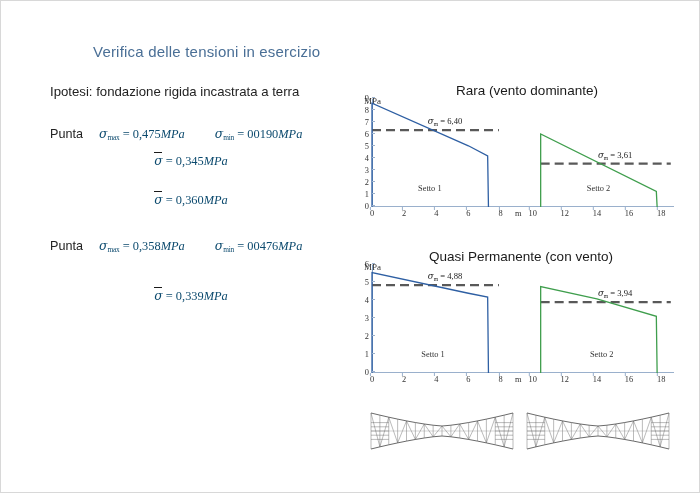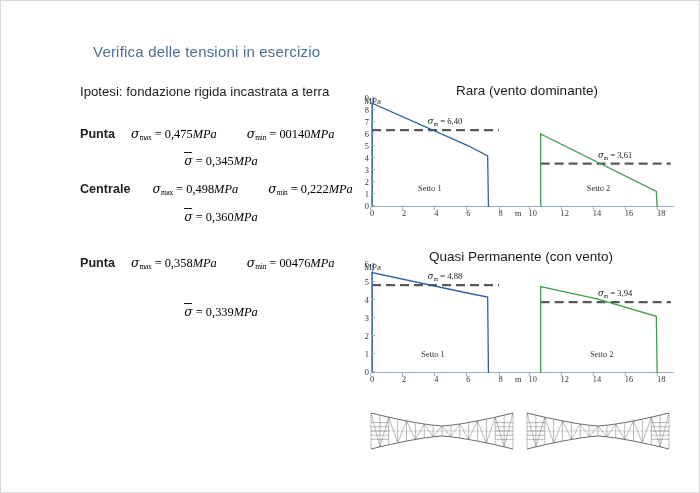--- a/index.html
+++ b/index.html
@@ -18,32 +18,32 @@
   }
   
   #slide-title{
     position:absolute;left:92px;top:42px;
     font-size:15px;color:#4a6f96;
     letter-spacing:.2px;white-space:nowrap;
   }
   
   #left-col{
     position:absolute;left:49px;top:83px;width:300px;
-    color:#222;font-size:13.2px;line-height:1.26;margin-left:30px;
+    color:#222;font-size:13.2px;line-height:1.26;
   }
   .para{margin:0 0 0 0;}
   .para.body{font-size:13.2px;}
   .gap-lg{height:18px;}
   .gap-md{height:11px;}
   .gap-sm{height:7px;}
 
   
   .eqrow{position:relative;display:block;white-space:nowrap;font-size:12px;}
-  .lbl{font-family:"Liberation Sans",sans-serif;font-size:12.6px;color:#222;font-weight:bold;}
-  .math{font-family:"Liberation Serif", serif;font-size:12.4px;color:#000000;font-style:normal;}
+  .lbl{font-family:"Liberation Sans",sans-serif;font-size:12.6px;color:#222;}
+  .math{font-family:"Liberation Serif", serif;font-size:12.4px;color:#0c4a6e;font-style:normal;}
   .math .sig{font-family:"DejaVu Serif", serif;font-style:italic;}
   .math .sub{font-size:7.4px;vertical-align:-2px;letter-spacing:-.2px;}
   .math .un{font-style:italic;font-family:"Liberation Serif",serif;}
   .eq-center{display:block;text-align:center;width:270px;margin-left:6px;}
   .bar-sig{position:relative;display:inline-block;}
   .bar-sig .ov{
     position:absolute;left:0;right:1px;top:-1px;height:1px;background:#1a1a1a;
   }
   .sp-a{display:inline-block;width:16px;}
   .sp-b{display:inline-block;width:30px;}
@@ -97,34 +97,31 @@
   <div id="left-col">
 
     <div class="para body">Ipotesi: fondazione rigida incastrata a terra</div>
 
     <div class="gap-lg"></div>
 
 
     <div class="gap-sm"></div>
 
     <div class="eqrow">
-      <span class="lbl">Punta</span><span class="sp-a"></span><span class="math"><span class="sig">σ</span><span class="sub">max</span> <span>=</span> <span>0,475</span><span class="un">MPa</span></span><span class="sp-b"></span><span class="math"><span class="sig">σ</span><span class="sub">min</span> <span>=</span> <span>00140</span><span class="un">MPa</span></span>
+      <span class="lbl">Punta</span><span class="sp-a"></span><span class="math"><span class="sig">σ</span><span class="sub">max</span> <span>=</span> <span>0,475</span><span class="un">MPa</span></span><span class="sp-b"></span><span class="math"><span class="sig">σ</span><span class="sub">min</span> <span>=</span> <span>00190</span><span class="un">MPa</span></span>
     </div>
 
     <div class="gap-md"></div>
 
     <div class="eq-center">
       <span class="math"><span class="bar-sig"><span class="ov"></span><span class="sig">σ</span></span> <span>=</span> <span>0,345</span><span class="un">MPa</span></span>
     </div>
 
     <div class="gap-md"></div>
 
-    <div class="eqrow">
-      <span class="lbl">Centrale</span><span class="sp-c"></span><span class="math"><span class="sig">σ</span><span class="sub">max</span> <span>=</span> <span>0,498</span><span class="un">MPa</span></span><span class="sp-b"></span><span class="math"><span class="sig">σ</span><span class="sub">min</span> <span>=</span> <span>0,222</span><span class="un">MPa</span></span>
-    </div>
 
     <div class="gap-md"></div>
 
     <div class="eq-center">
       <span class="math"><span class="bar-sig"><span class="ov"></span><span class="sig">σ</span></span> <span>=</span> <span>0,360</span><span class="un">MPa</span></span>
     </div>
 
     <div class="gap-lg"></div>
 
 

